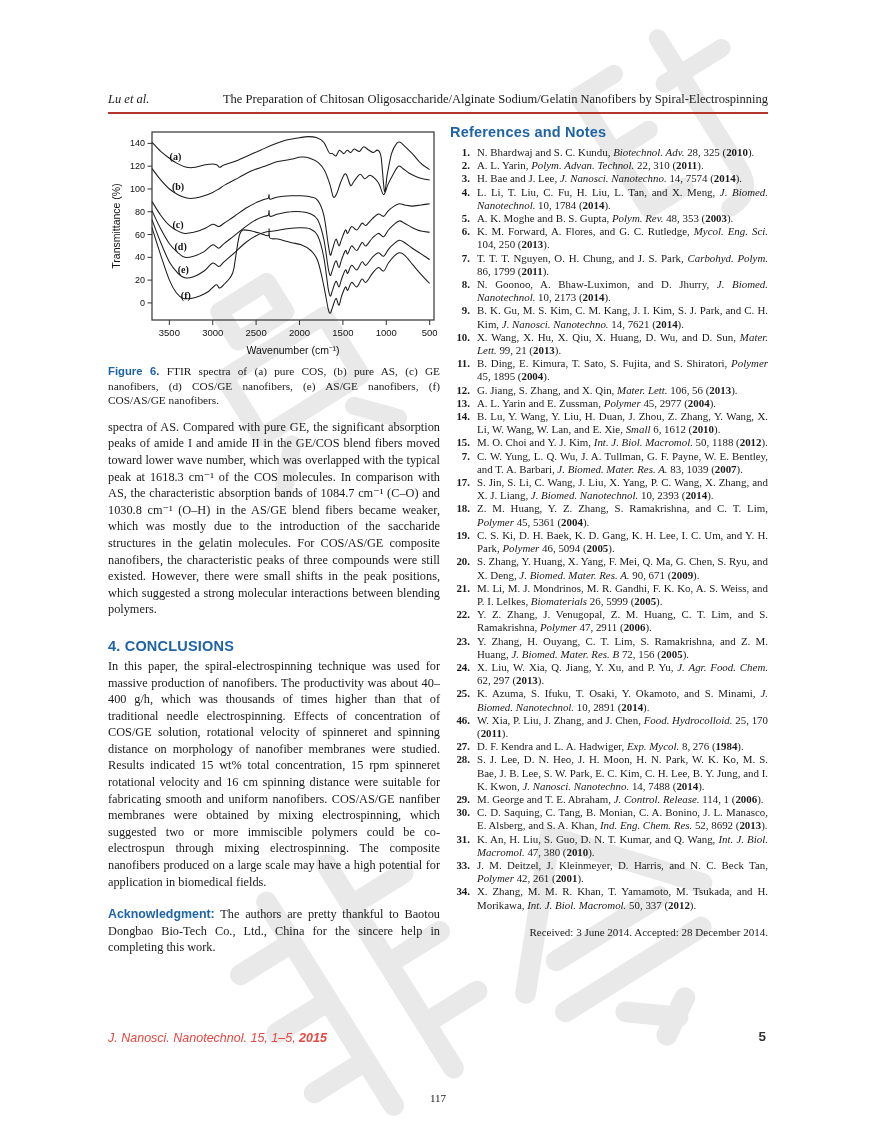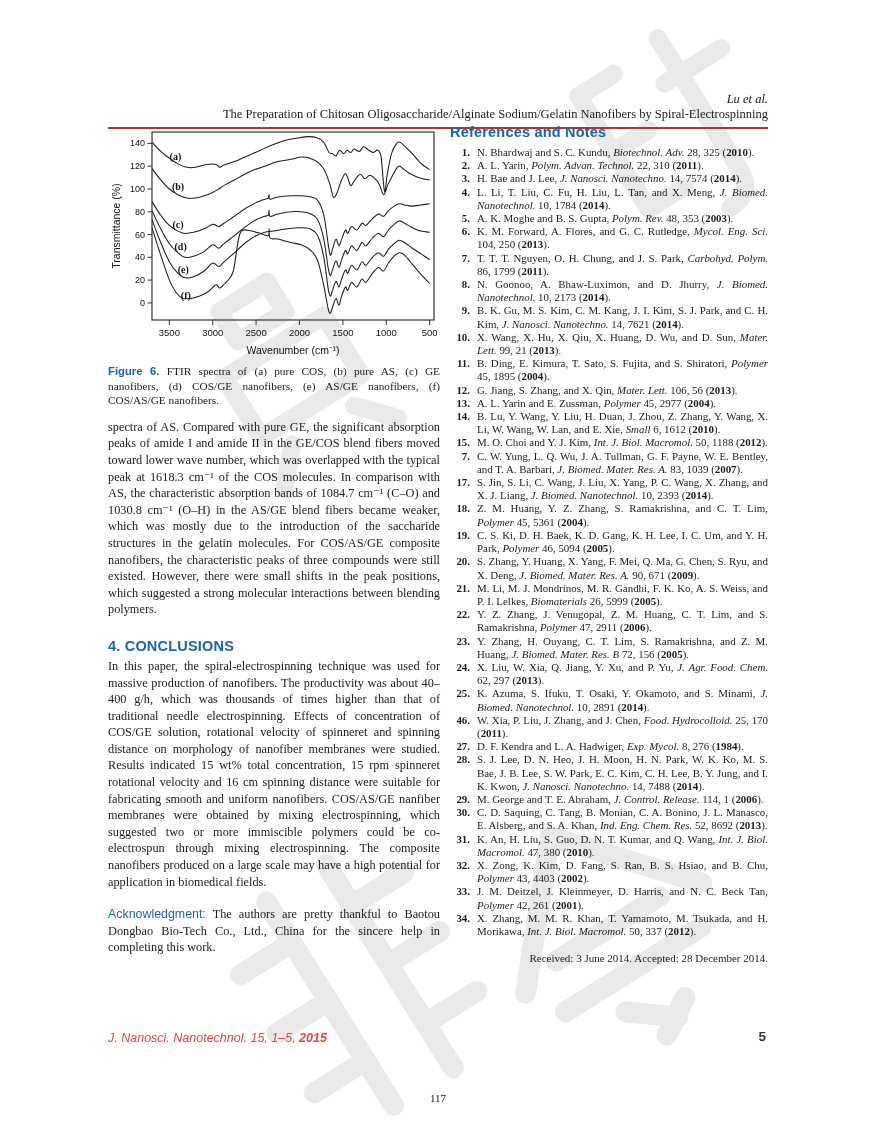--- a/index.html
+++ b/index.html
@@ -2,34 +2,34 @@
 <html><head>
 <meta charset="utf-8">
 <style>
   html,body{margin:0;padding:0;background:#ffffff;}
   .page{position:relative;width:876px;height:1141px;background:#fff;overflow:hidden;
         font-family:"Liberation Serif","DejaVu Serif",serif;color:#1a1a1a;}
   .watermark{position:absolute;left:0;top:0;z-index:0;}
   .wm{fill:none;stroke-width:13;stroke-linecap:round;}
   .content{position:absolute;left:0;top:0;width:876px;height:1141px;z-index:1;}
   .hdr{position:absolute;left:108px;top:92px;width:660px;display:flex;justify-content:space-between;
-       align-items:flex-end;border-bottom:2px solid #b5352b;padding-bottom:5px;font-size:12.5px;flex-direction:column;}
+       align-items:flex-start;border-bottom:2px solid #b5352b;padding-bottom:5px;font-size:12.5px;}
   .hdr-author{font-style:italic;}
   .col-left{position:absolute;left:108px;top:124px;width:332px;}
   .col-right{position:absolute;left:450px;top:124px;width:318px;}
   figure{margin:0;}
   #chart{width:332px;height:240px;}
   figcaption{font-size:11.3px;line-height:14.6px;text-align:justify;}
   .cap-label{color:#1e63a8;font-family:"Liberation Sans",sans-serif;font-weight:bold;}
   .body-par{font-size:12.3px;line-height:16.6px;text-align:justify;margin:11px 0 0 0;}
   .sec-head{font-family:"Liberation Sans",sans-serif;color:#1e63a8;font-size:14.5px;font-weight:bold;
             margin:20px 0 4px 0;letter-spacing:.2px;}
   .refs-head{margin:0 0 6px 0;}
   .ack{margin-top:16px;}
-  .ack-label{color:#1e63a8;font-family:"Liberation Sans",sans-serif;font-size:12.4px;font-weight:normal;}
+  .ack-label{color:#1e63a8;font-family:"Liberation Sans",sans-serif;font-size:12.4px;font-weight:bold;}
   .refs{list-style:none;margin:0;padding:0;font-size:10.9px;line-height:13.2px;text-align:justify;}
   .refs li{position:relative;padding-left:27px;}
   .refs .num{position:absolute;left:0;top:0;width:20px;text-align:right;font-weight:bold;}
   .received{margin-top:14px;text-align:right;font-size:11px;}
   .footer-left{position:absolute;left:108px;top:1031px;font-family:"Liberation Sans",sans-serif;
                font-style:italic;color:#e8473f;font-size:12.5px;}
   .footer-right{position:absolute;right:110px;top:1029px;font-family:"Liberation Sans",sans-serif;
                 font-weight:bold;font-size:13.5px;color:#333;}
   .bottom-num{position:absolute;left:0;right:0;top:1092px;text-align:center;font-size:11px;}
 </style>
@@ -152,21 +152,20 @@
           <li><span class="num">22.</span><span>Y. Z. Zhang, J. Venugopal, Z. M. Huang, C. T. Lim, and S. Ramakrishna, <i>Polymer</i> 47, 2911 (<b>2006</b>).</span></li>
           <li><span class="num">23.</span><span>Y. Zhang, H. Ouyang, C. T. Lim, S. Ramakrishna, and Z. M. Huang, <i>J. Biomed. Mater. Res. B</i> 72, 156 (<b>2005</b>).</span></li>
           <li><span class="num">24.</span><span>X. Liu, W. Xia, Q. Jiang, Y. Xu, and P. Yu, <i>J. Agr. Food. Chem.</i> 62, 297 (<b>2013</b>).</span></li>
           <li><span class="num">25.</span><span>K. Azuma, S. Ifuku, T. Osaki, Y. Okamoto, and S. Minami, <i>J. Biomed. Nanotechnol.</i> 10, 2891 (<b>2014</b>).</span></li>
           <li><span class="num">46.</span><span>W. Xia, P. Liu, J. Zhang, and J. Chen, <i>Food. Hydrocolloid.</i> 25, 170 (<b>2011</b>).</span></li>
           <li><span class="num">27.</span><span>D. F. Kendra and L. A. Hadwiger, <i>Exp. Mycol.</i> 8, 276 (<b>1984</b>).</span></li>
           <li><span class="num">28.</span><span>S. J. Lee, D. N. Heo, J. H. Moon, H. N. Park, W. K. Ko, M. S. Bae, J. B. Lee, S. W. Park, E. C. Kim, C. H. Lee, B. Y. Jung, and I. K. Kwon, <i>J. Nanosci. Nanotechno.</i> 14, 7488 (<b>2014</b>).</span></li>
           <li><span class="num">29.</span><span>M. George and T. E. Abraham, <i>J. Control. Release.</i> 114, 1 (<b>2006</b>).</span></li>
           <li><span class="num">30.</span><span>C. D. Saquing, C. Tang, B. Monian, C. A. Bonino, J. L. Manasco, E. Alsberg, and S. A. Khan, <i>Ind. Eng. Chem. Res.</i> 52, 8692 (<b>2013</b>).</span></li>
           <li><span class="num">31.</span><span>K. An, H. Liu, S. Guo, D. N. T. Kumar, and Q. Wang, <i>Int. J. Biol. Macromol.</i> 47, 380 (<b>2010</b>).</span></li>
-          <li><span class="num">32.</span><span>X. Zong, K. Kim, D. Fang, S. Ran, B. S. Hsiao, and B. Chu, <i>Polymer</i> 43, 4403 (<b>2002</b>).</span></li>
           <li><span class="num">33.</span><span>J. M. Deitzel, J. Kleinmeyer, D. Harris, and N. C. Beck Tan, <i>Polymer</i> 42, 261 (<b>2001</b>).</span></li>
           <li><span class="num">34.</span><span>X. Zhang, M. M. R. Khan, T. Yamamoto, M. Tsukada, and H. Morikawa, <i>Int. J. Biol. Macromol.</i> 50, 337 (<b>2012</b>).</span></li>
         </ol>
       <div class="received">Received: 3 June 2014. Accepted: 28 December 2014.</div>
     </div>
 
     <div class="footer-left">J. Nanosci. Nanotechnol. 15, 1–5, <b>2015</b></div>
     <div class="footer-right">5</div>
     <div class="bottom-num">117</div>
 

